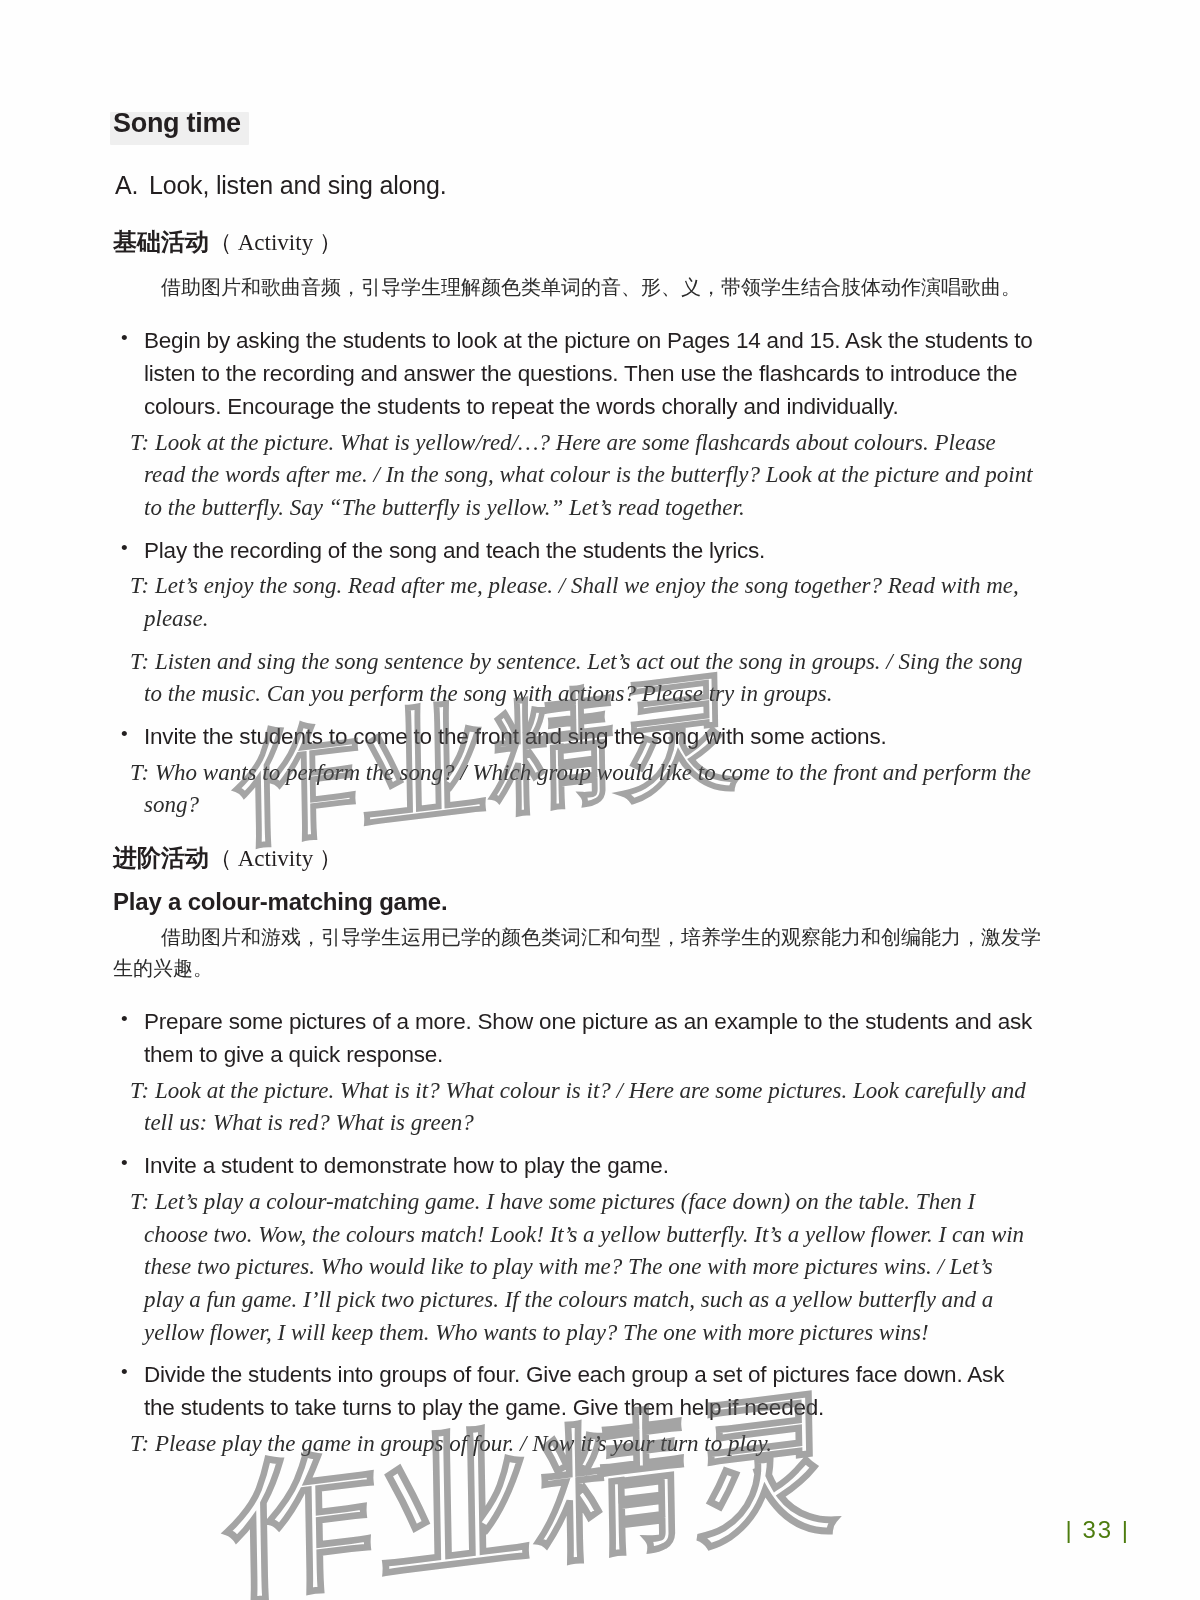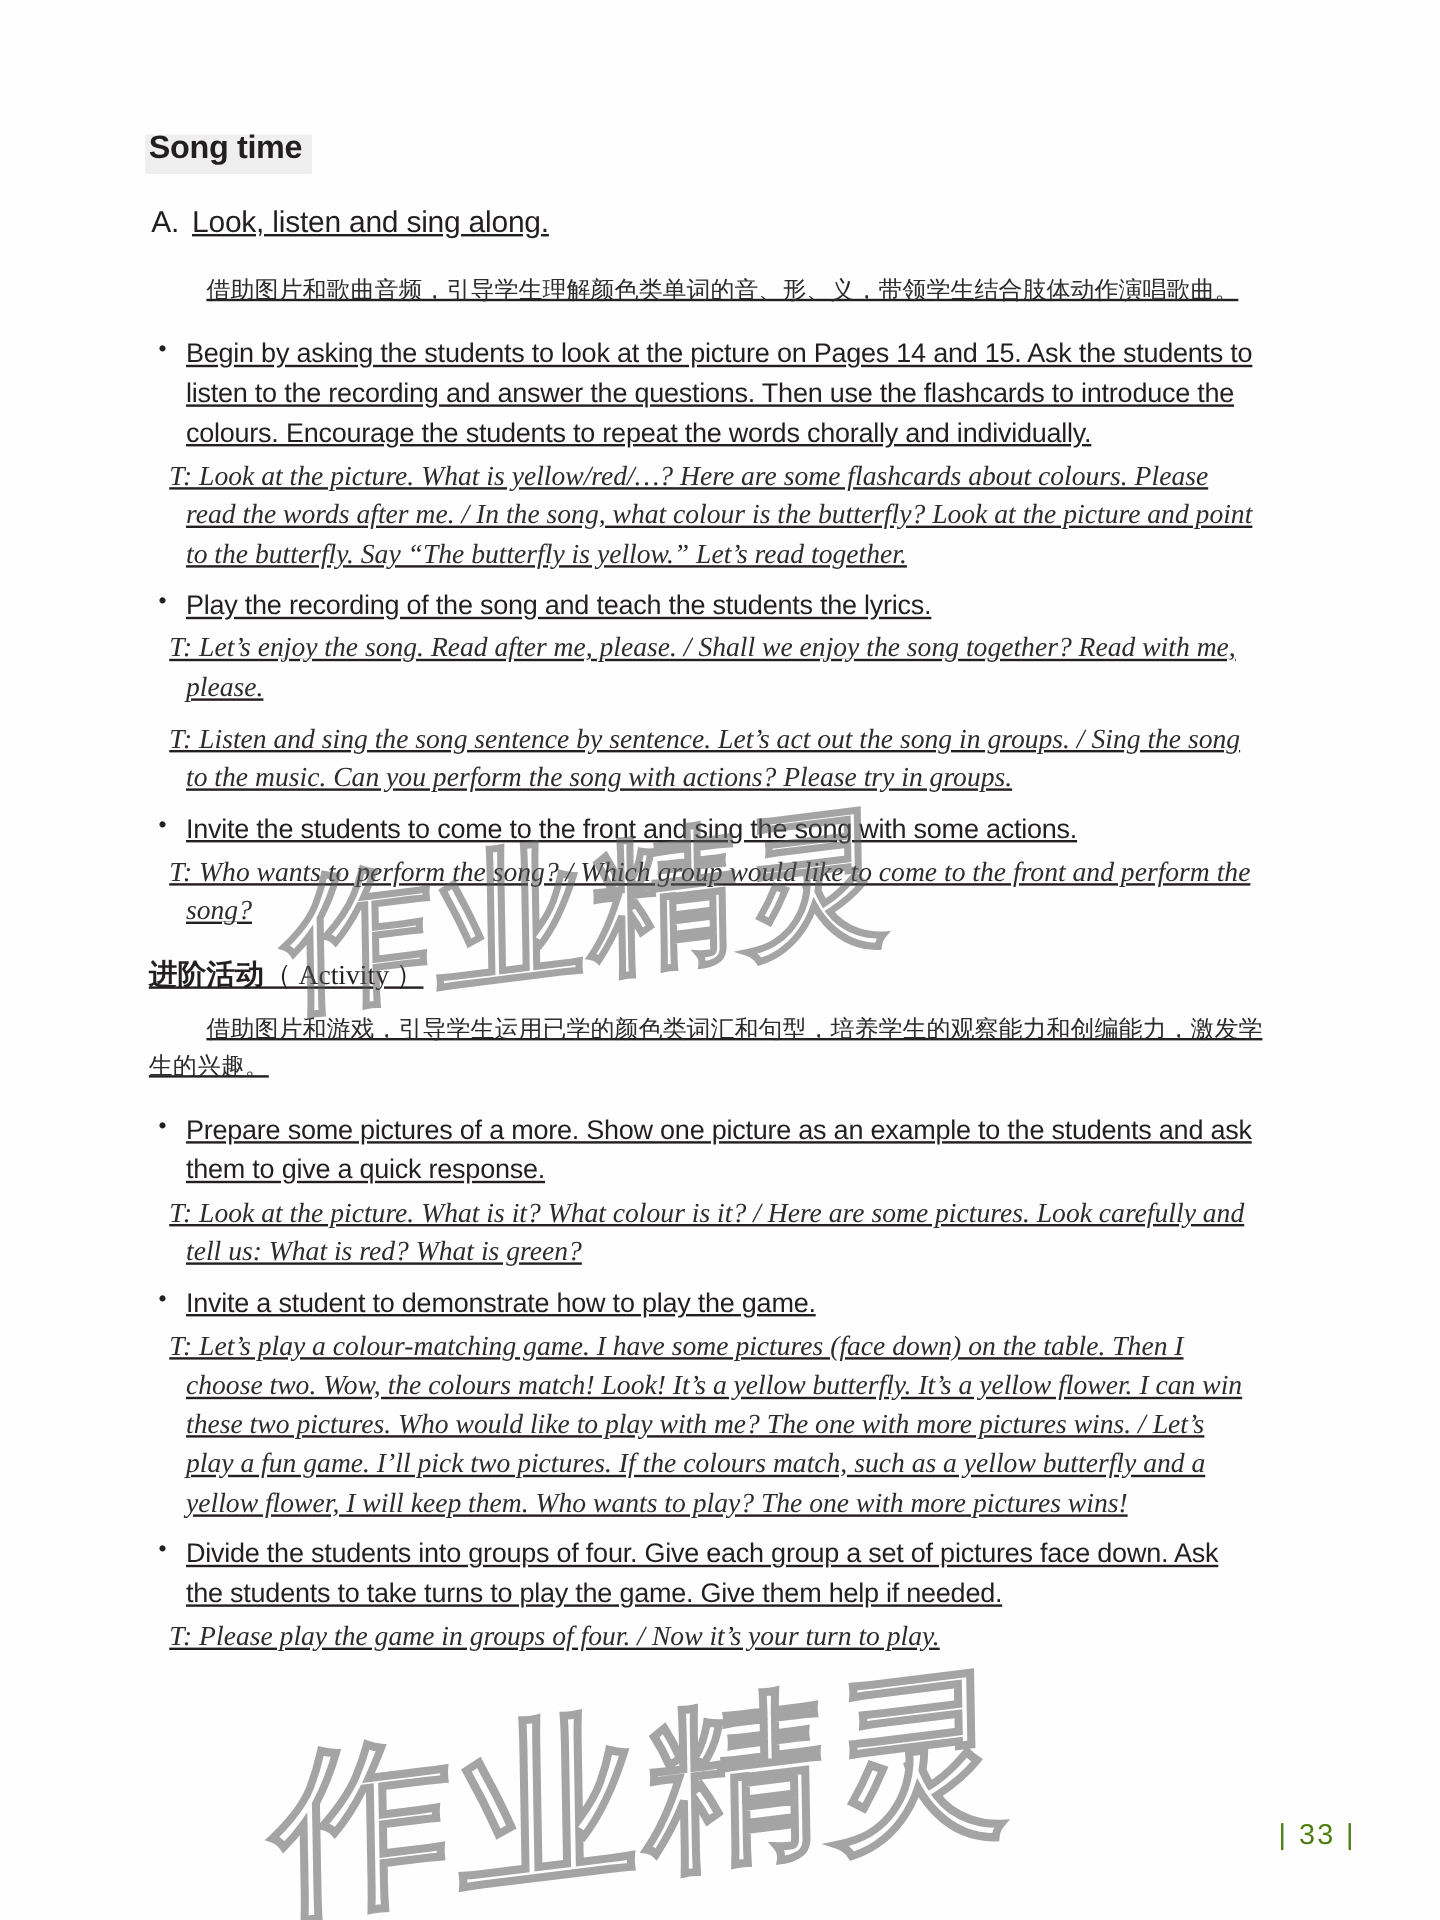--- a/index.html
+++ b/index.html
@@ -11,24 +11,23 @@
     position: relative;
     width: 1200px;
     height: 1600px;
     background: #fefefe;
     overflow: hidden;
     font-family: "Liberation Sans", sans-serif;
     color: #231f20;
   }
   .content {
     position: absolute;
-    left: 124px;
+    left: 113px;
     top: 108px;
     width: 928px;
-    text-decoration: underline;
   }
 
   
   .song-title-wrap {
     display: inline-block;
     position: relative;
     margin-bottom: 16px;
   }
   .song-title-box {
     position: absolute;
@@ -178,20 +177,23 @@
       <span class="song-title-box"></span>
       <span class="song-title">Song time</span>
     </div>
 
     
     <div class="task-line">
       <span class="task-letter">A.</span><span>Look, listen and sing along.</span>
     </div>
 
     
+    <div class="cn-heading">
+      <span>基础活动</span><span class="en">（ Activity ）</span>
+    </div>
 
     <p class="cn-para">借助图片和歌曲音频，引导学生理解颜色类单词的音、形、义，带领学生结合肢体动作演唱歌曲。</p>
 
     <ul class="bullets">
       <li class="bullet">Begin by asking the students to look at the picture on Pages 14 and 15. Ask the students to listen to the recording and answer the questions. Then use the flashcards to introduce the colours. Encourage the students to repeat the words chorally and individually.</li>
       <div class="dialogue">T: Look at the picture. What is yellow/red/…? Here are some flashcards about colours. Please read the words after me. / In the song, what colour is the butterfly? Look at the picture and point to the butterfly. Say “The butterfly is yellow.” Let’s read together.</div>
 
       <li class="bullet">Play the recording of the song and teach the students the lyrics.</li>
       <div class="dialogue">T: Let’s enjoy the song. Read after me, please. / Shall we enjoy the song together? Read with me, please.</div>
 
@@ -201,20 +203,21 @@
       <div class="dialogue">T: Who wants to perform the song? / Which group would like to come to the front and perform the song?</div>
     </ul>
 
     <div class="gap"></div>
 
     
     <div class="cn-heading">
       <span>进阶活动</span><span class="en">（ Activity ）</span>
     </div>
 
+    <div class="en-subhead">Play a colour-matching game.</div>
 
     <p class="cn-para">借助图片和游戏，引导学生运用已学的颜色类词汇和句型，培养学生的观察能力和创编能力，激发学生的兴趣。</p>
 
     <ul class="bullets">
       <li class="bullet">Prepare some pictures of a more. Show one picture as an example to the students and ask them to give a quick response.</li>
       <div class="dialogue">T: Look at the picture. What is it? What colour is it? / Here are some pictures. Look carefully and tell us: What is red? What is green?</div>
 
       <li class="bullet">Invite a student to demonstrate how to play the game.</li>
       <div class="dialogue">T: Let’s play a colour-matching game. I have some pictures (face down) on the table. Then I choose two. Wow, the colours match! Look! It’s a yellow butterfly. It’s a yellow flower. I can win these two pictures. Who would like to play with me? The one with more pictures wins. / Let’s play a fun game. I’ll pick two pictures. If the colours match, such as a yellow butterfly and a yellow flower, I will keep them. Who wants to play? The one with more pictures wins!</div>
 

